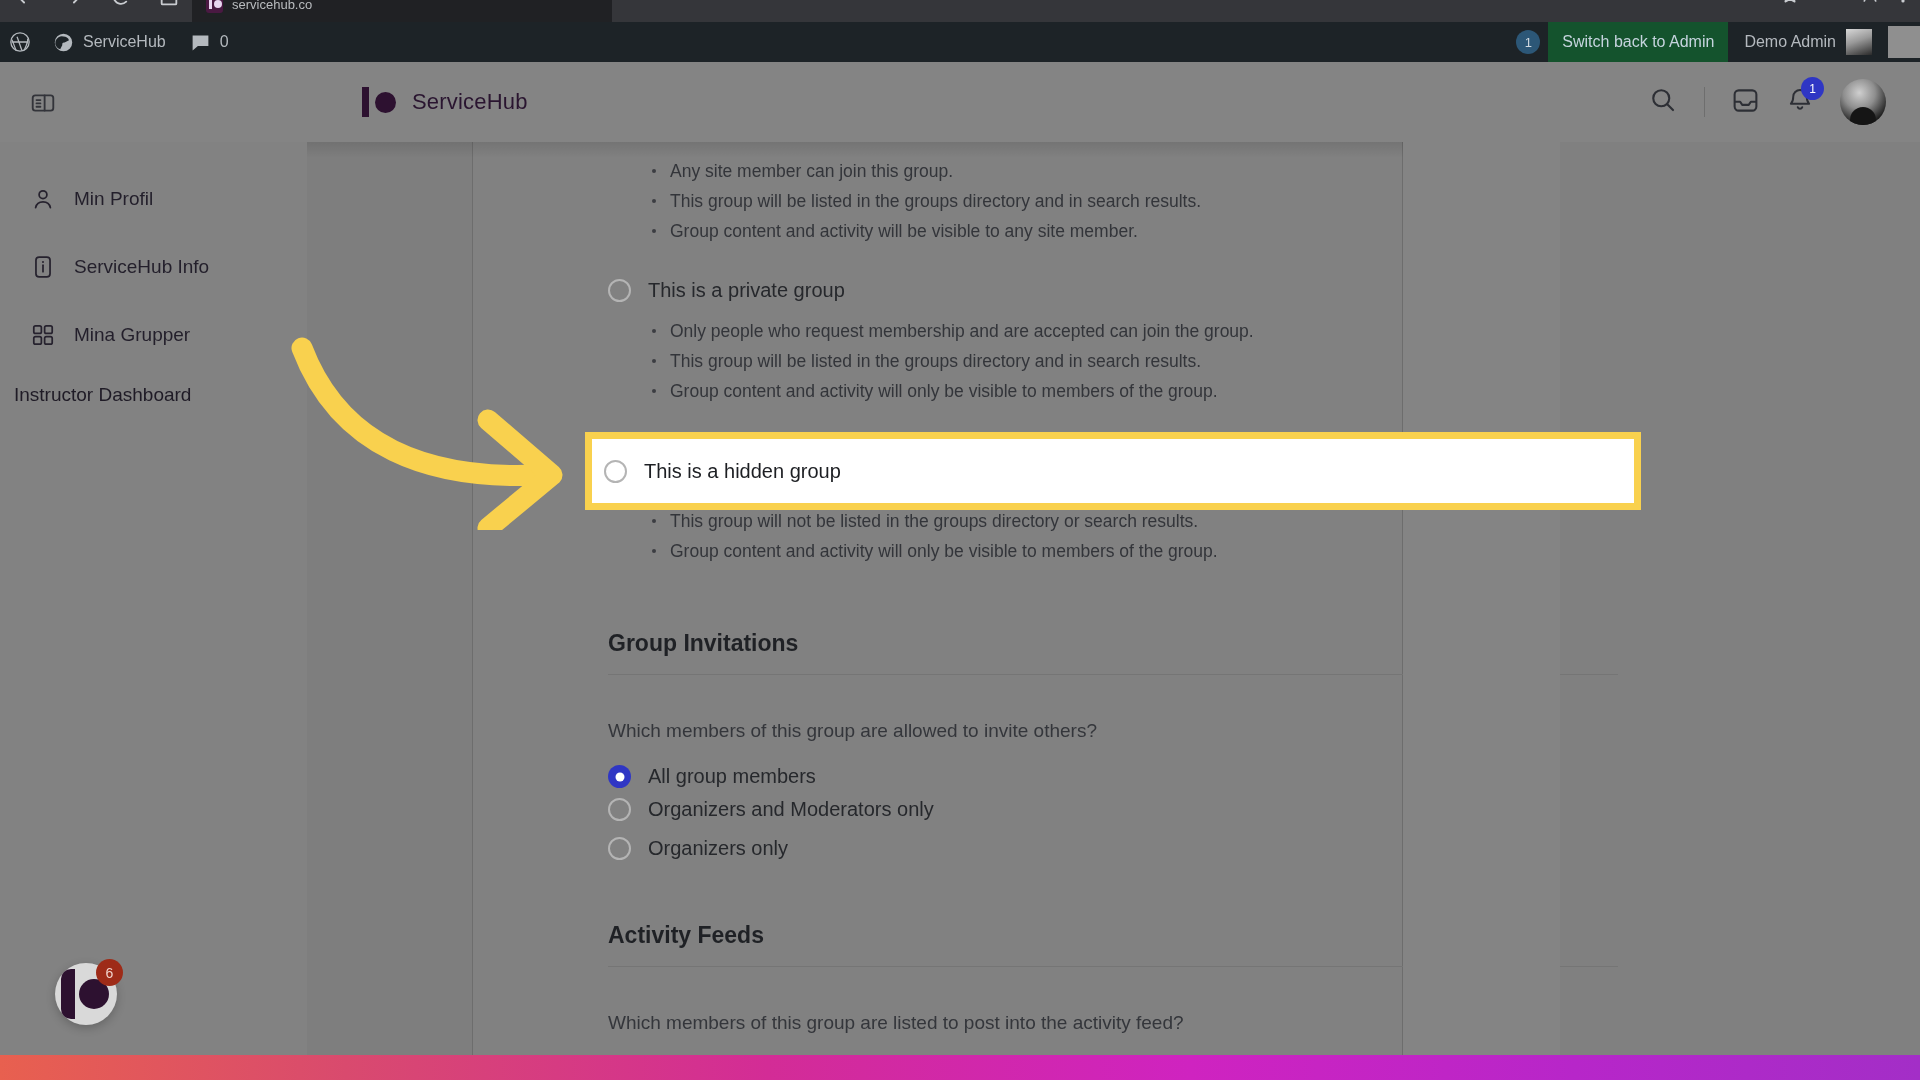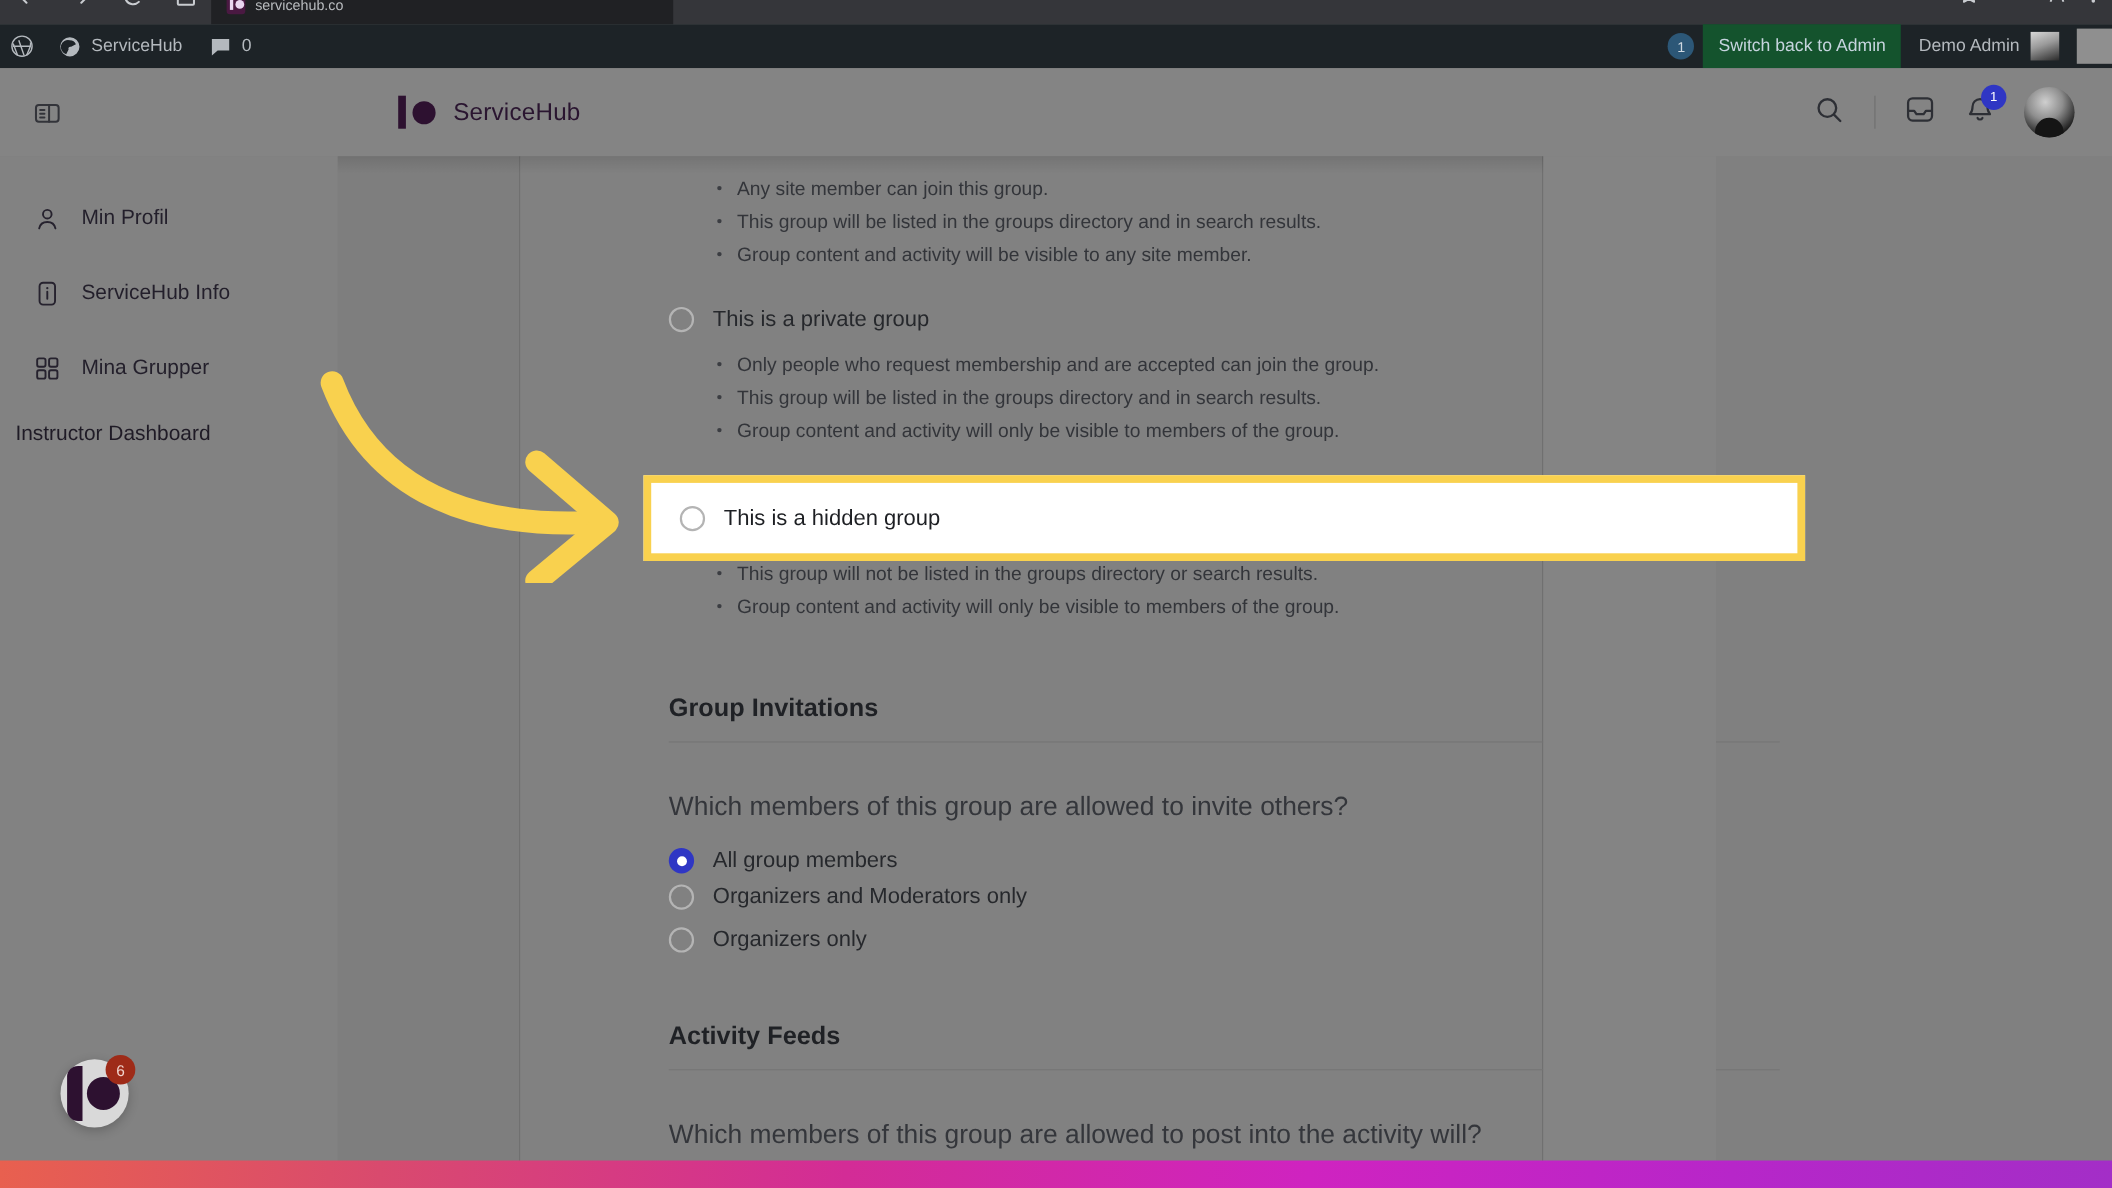--- a/index.html
+++ b/index.html
@@ -190,29 +190,29 @@
     transform: translate(-50%,-50%);
     width: 9px; height: 9px; border-radius: 50%; background: #fff;
   }
 
   .sec-title {
     font-size: 23px; color: #1f2125; font-weight: 600;
   }
   .sec-rule {
     height: 1px; background: #757575; margin: 17px 0 0 0; width: 1010px;
   }
-  .question { font-size: 24px; color: #34363b; }
+  .question { font-size: 19px; color: #34363b; }
 
   
   .highlight-box {
     position: absolute; left: 585px; top: 432px;
     width: 1056px; height: 78px;
     background: #ffffff; border: 7px solid #f9d14e;
     z-index: 40;
-    display: flex; align-items: center; padding-left: 26px;
+    display: flex; align-items: center; padding-left: 12px;
   }
   .highlight-box .opt-row { font-size: 20px; color: #1d1f23; }
   .arrow-svg { position: absolute; left: 280px; top: 330px; z-index: 41; }
 
   
   .fab {
     position: absolute; left: 55px; bottom: 55px; z-index: 30;
     width: 62px; height: 62px; border-radius: 50%;
     background: #d9d9d9; box-shadow: 0 3px 10px rgba(0,0,0,.22);
   }
@@ -451,21 +451,21 @@
         <span class="radio"></span>
         <span>Organizers and Moderators only</span>
       </div>
       <div class="opt-row" style="margin-top:16px">
         <span class="radio"></span>
         <span>Organizers only</span>
       </div>
 
       <div class="sec-title" style="margin-top:62px">Activity Feeds</div>
       <div class="sec-rule"></div>
-      <div class="question" style="margin-top:45px">Which members of this group are allowed to post into the activity will?</div>
+      <div class="question" style="margin-top:45px">Which members of this group are listed to post into the activity feed?</div>
     </div>
   </div>
 
   <div class="rail-right"></div>
   <div class="top-shade"></div>
 
   <div class="highlight-box">
     <div class="opt-row">
       <span class="radio"></span>
       <span>This is a hidden group</span>

